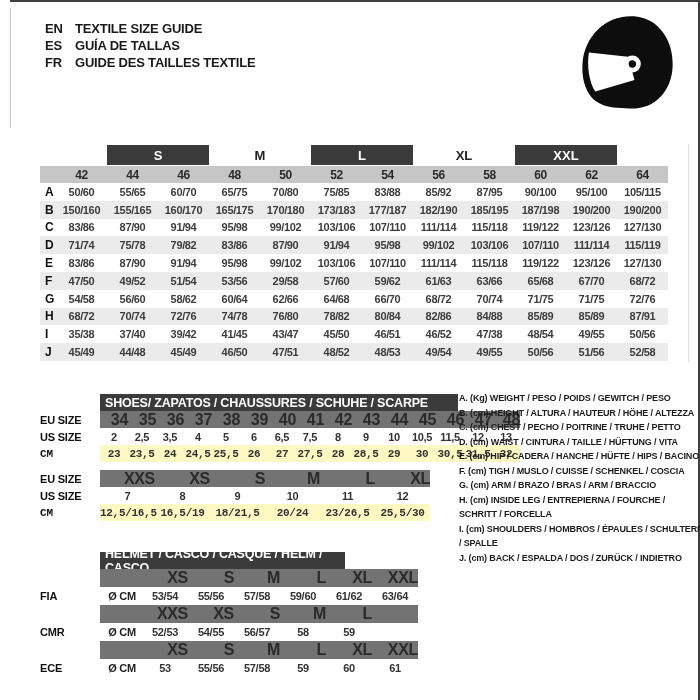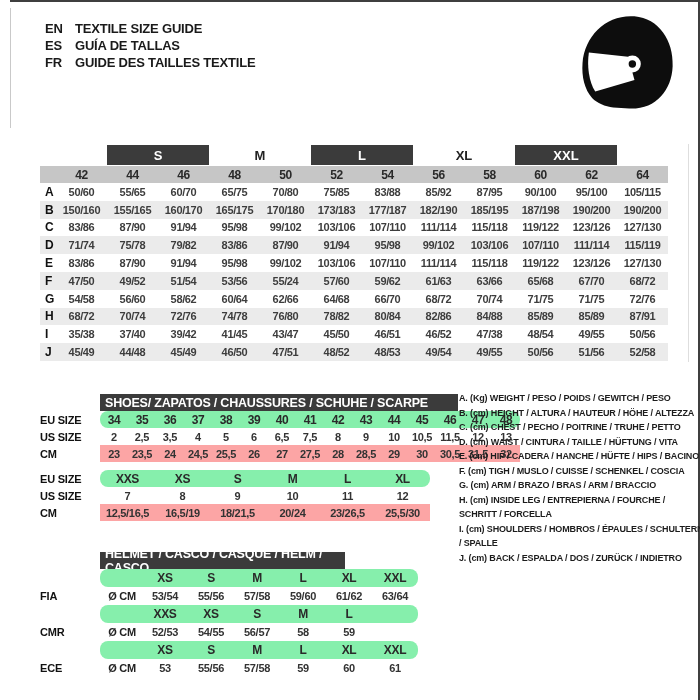--- a/index.html
+++ b/index.html
@@ -34,25 +34,25 @@
   .t-data.stripe{background:#ebebeb;}
   .t-cell{text-align:center;font-weight:700;font-size:11px;letter-spacing:-0.35px;color:#3d3d3d;}
   .t-label{font-weight:700;font-size:12px;color:#111;padding-left:5px;letter-spacing:0;}
 
   
   .sub{position:absolute;left:100px;}
   .sub-head{background:#3b3b3b;color:#fff;font-weight:700;font-size:12.5px;
             height:17px;display:flex;align-items:center;padding-left:5px;letter-spacing:-0.2px;}
   .sub-row{position:relative;display:grid;align-items:center;height:17px;}
   .sub-row.tall{height:18px;}
-  .sub-row.gray{background:#86efac;border-radius:8px;}
-  .sub-row.stripe{background:#fca5a5;}
+  .sub-row.gray{background:#737373;}
+  .sub-row.stripe{background:#fef9c3;font-family:Liberation Mono, monospace;}
   .row-label{position:absolute;left:-60px;width:56px;font-weight:700;font-size:11px;color:#111;letter-spacing:-0.2px;}
   .s-cell{text-align:center;font-weight:700;font-size:11px;letter-spacing:-0.3px;color:#333;}
-  .s-cell.size{color:#2a2a2a;font-size:12px;}
+  .s-cell.size{color:#2a2a2a;font-size:16px;text-align:right;}
   .shoes-grid{grid-template-columns:repeat(15,28px);}
   .gloves-grid{grid-template-columns:repeat(6,55px);}
   .helmet-grid{grid-template-columns:42px repeat(6,46px);}
   .s-cell.unit{text-align:center;padding-left:2px;color:#222;}
   .shoes{top:394px;} .shoes .sub-head{width:353px;}
   .gloves{top:470px;} .gloves .sub-head{width:285px;}
   .helmets{top:552px;} .helmets .sub-head{width:240px;}
 
   
   .legend{position:absolute;left:459px;top:391px;width:246px;font-size:9px;font-weight:700;
@@ -189,21 +189,21 @@
       <div class="t-cell">119/122</div>
       <div class="t-cell">123/126</div>
       <div class="t-cell">127/130</div>
     </div>
     <div class="t-row t-data stripe">
       <div class="t-label">F</div>
       <div class="t-cell">47/50</div>
       <div class="t-cell">49/52</div>
       <div class="t-cell">51/54</div>
       <div class="t-cell">53/56</div>
-      <div class="t-cell">55/24</div>
+      <div class="t-cell">29/58</div>
       <div class="t-cell">57/60</div>
       <div class="t-cell">59/62</div>
       <div class="t-cell">61/63</div>
       <div class="t-cell">63/66</div>
       <div class="t-cell">65/68</div>
       <div class="t-cell">67/70</div>
       <div class="t-cell">68/72</div>
     </div>
     <div class="t-row t-data">
       <div class="t-label">G</div>

